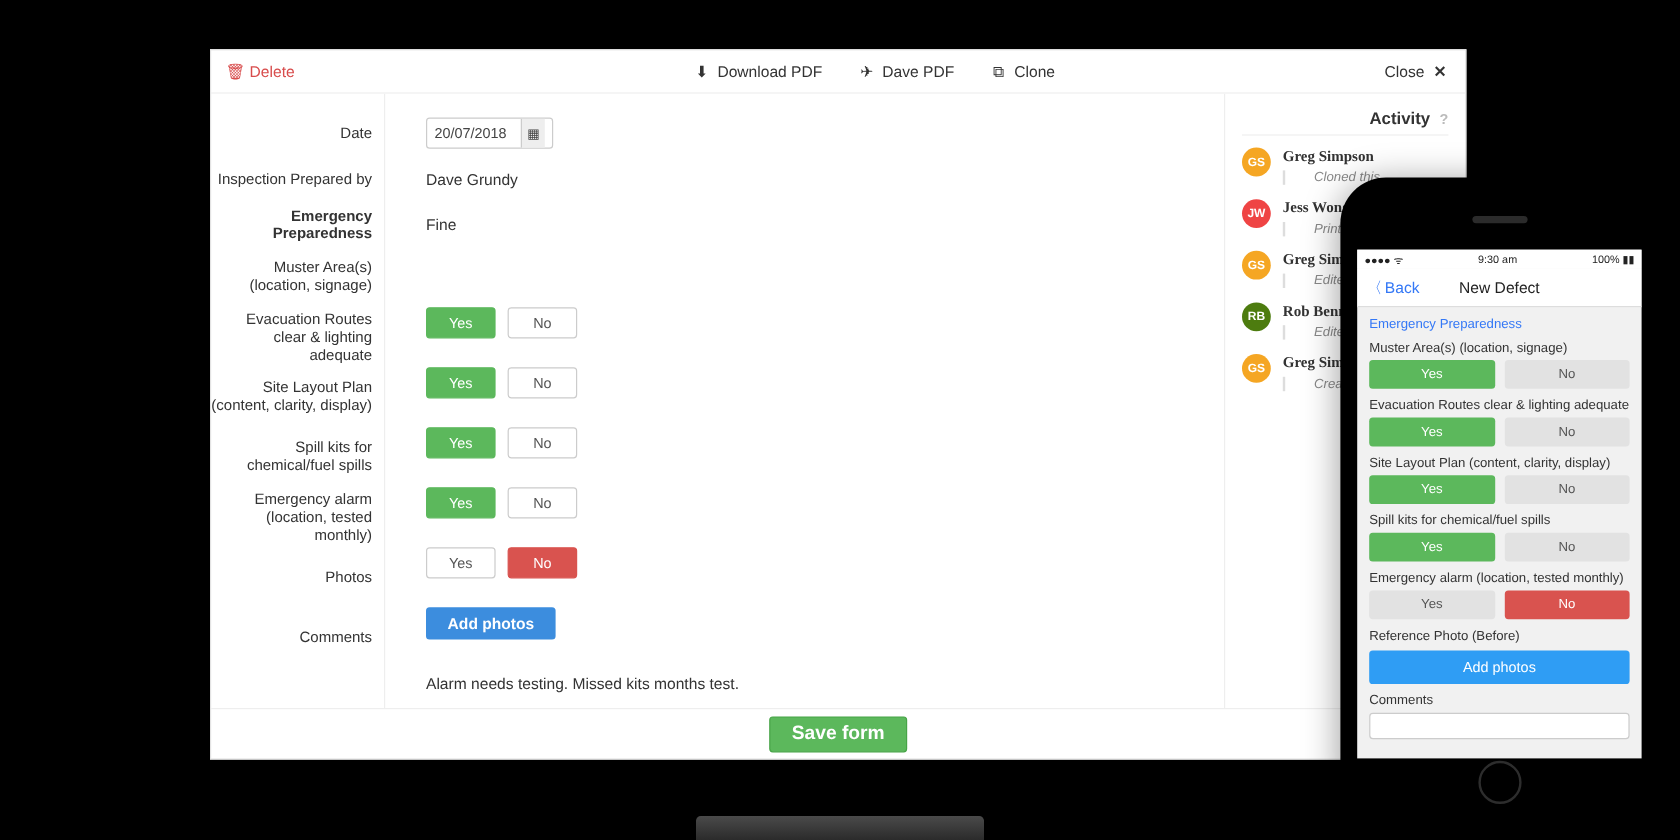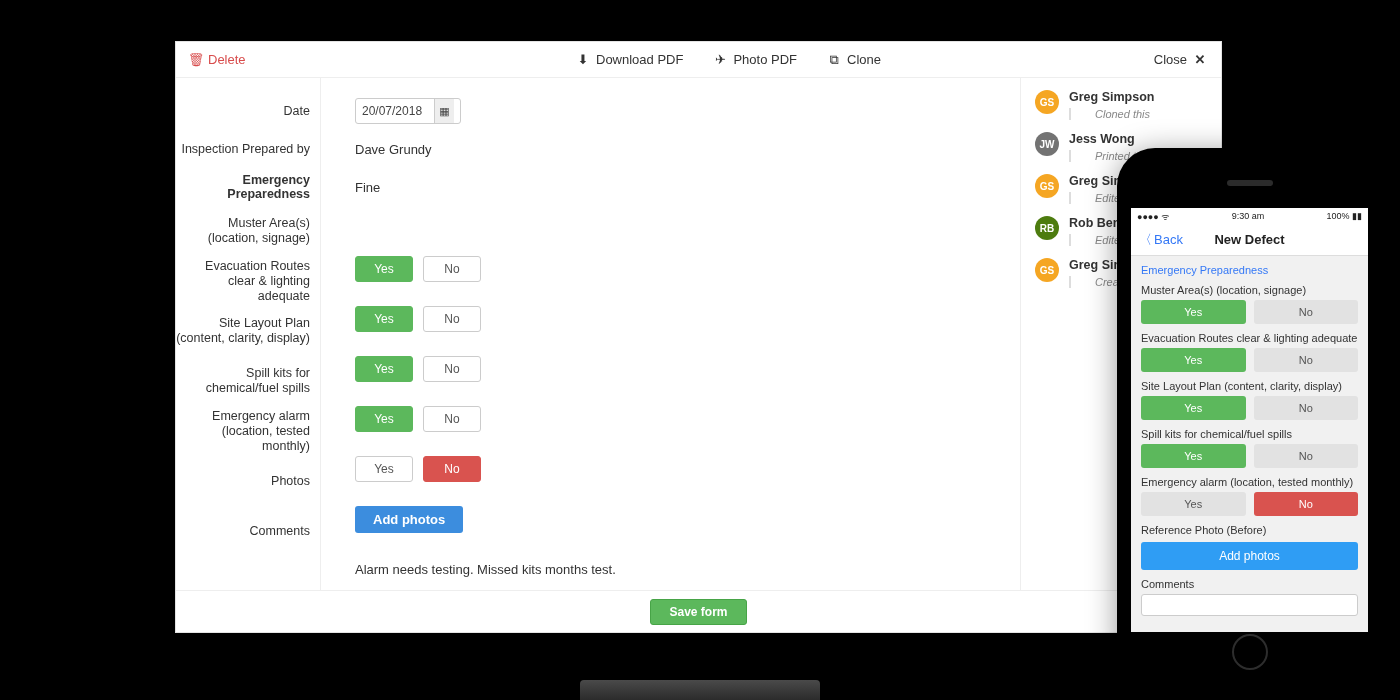--- a/index.html
+++ b/index.html
@@ -33,32 +33,32 @@
   .fields-col .row.tall { height:50px; }
   .date-input { width:106px; height:26px; border:1px solid #ccc; border-radius:3px; display:flex; align-items:center; padding:0 6px; font-size:12px; color:#444; }
   .date-input .cal { margin-left:auto; background:#eee; border-left:1px solid #ccc; width:20px; height:24px; display:flex; align-items:center; justify-content:center; font-size:11px; }
 
   .yn-pair { display:flex; gap:10px; }
   .yn-btn { width:58px; height:26px; border-radius:3px; border:1px solid #ccc; display:flex; align-items:center; justify-content:center; font-size:12px; color:#555; background:#fff; cursor:pointer; }
   .yn-btn.sel-yes { background:#5cb85c; border-color:#5cb85c; color:#fff; font-weight:500; }
   .yn-btn.sel-no  { background:#d9534f; border-color:#d9534f; color:#fff; font-weight:500; }
 
   .blue-btn  { background:#3c8dde; color:#fff; border:none; padding:6px 18px; border-radius:3px; font-size:13px; cursor:pointer; font-weight:600; }
-  .green-btn { background:#5cb85c; color:#fff; border:1px solid #47a447; padding:5px 18px; border-radius:3px; font-size:12px; cursor:pointer; font-weight:600; }
+  .green-btn { background:#5cb85c; color:#fff; border:1px solid #47a447; padding:5px 18px; border-radius:3px; font-size:16px; cursor:pointer; font-weight:600; }
 
   
   .activity { flex:1; padding:12px 14px; font-size:12.5px; color:#333; }
   .activity h3 { text-align:right; font-size:14px; color:#333; font-weight:600; padding-bottom:6px; border-bottom:1px solid #eee; margin-bottom:10px; }
   .activity h3 .help { color:#bbb; font-size:12px; margin-left:4px; }
   .act-item { display:flex; gap:10px; margin-bottom:12px; }
   .avatar { width:24px; height:24px; border-radius:50%; color:#fff; font-size:10px; font-weight:600; display:flex; align-items:center; justify-content:center; flex-shrink:0; }
   .av-orange { background:#f5a623; }
-  .av-green  { background:#737373;text-align:right; }
+  .av-green  { background:#ef4444;text-align:right; }
   .av-blue   { background:#4d7c0f; }
-  .act-body .name { font-weight:600; font-size:12.5px; }
+  .act-body .name { font-weight:600; font-size:12.5px;font-family:Liberation Serif, serif; }
   .act-body .action { font-style:italic; color:#888; font-size:11px; border-left:2px solid #ddd; padding-left:24px; margin-top:4px; }
 
   .save-bar { height:42px; border-top:1px solid #eee; display:flex; align-items:center; justify-content:center; }
 
   
   .phone { position:absolute; right:18px; top:148px; width:265px; height:532px; background:#000; border-radius:38px; padding:60px 14px 48px; box-shadow:0 4px 30px rgba(0,0,0,.4); }
   .phone .speaker { position:absolute; top:32px; left:50%; transform:translateX(-50%); width:46px; height:6px; background:#2b2b2b; border-radius:3px; }
   .phone .home { position:absolute; bottom:10px; left:50%; transform:translateX(-50%); width:36px; height:36px; border:2px solid #2d2d2d; border-radius:50%; }
   .phone-screen { width:100%; height:100%; background:#f1f1f1; overflow:hidden; font-size:11px; color:#333; }
   .status-bar { height:16px; background:#fff; display:flex; align-items:center; justify-content:space-between; padding:0 6px; font-size:9px; color:#222; }
@@ -89,21 +89,21 @@
         <span>Delete</span>
       </span>
     </div>
     <div class="center">
       <span class="link">
         <span class="ico">⬇</span>
         <span>Download PDF</span>
       </span>
       <span class="link">
         <span class="ico">✈</span>
-        <span>Photo PDF</span>
+        <span>Dave PDF</span>
       </span>
       <span class="link">
         <span class="ico">⧉</span>
         <span>Clone</span>
       </span>
     </div>
     <div class="right">
       <span class="link">
         <span>Close</span>
         <span class="ico" style="font-weight:700">✕</span>
@@ -176,20 +176,24 @@
         <div class="row tall">
           <button class="blue-btn">Add photos</button>
         </div>
         <div class="row tall">
           <span>Alarm needs testing. Missed kits months test.</span>
         </div>
       </div>
     </div>
 
     <div class="activity">
+      <h3>
+        <span>Activity</span>
+        <span class="help">?</span>
+      </h3>
       <div id="activity-list">
           <div class="act-item">
             <div class="avatar av-orange">GS</div>
             <div class="act-body">
               <div class="name">Greg Simpson</div>
               <div class="action">Cloned this</div>
             </div>
           </div>
           <div class="act-item">
             <div class="avatar av-green">JW</div>
@@ -234,21 +238,21 @@
     <div class="status-bar">
       <span>●●●● ᯤ</span>
       <span>9:30 am</span>
       <span><span>100%</span> ▮▮</span>
     </div>
     <div class="nav-bar">
       <span class="back">
         <span>〈</span>
         <span>Back</span>
       </span>
-      <span style="font-weight:700">New Defect</span>
+      <span style="font-weight:400">New Defect</span>
     </div>
     <div class="phone-content">
       <div class="p-section">Emergency Preparedness</div>
 
       <div class="p-q">Muster Area(s) (location, signage)</div>
       <div class="p-yn">
         <div class="p-btn green">Yes</div>
         <div class="p-btn">No</div>
       </div>
 

